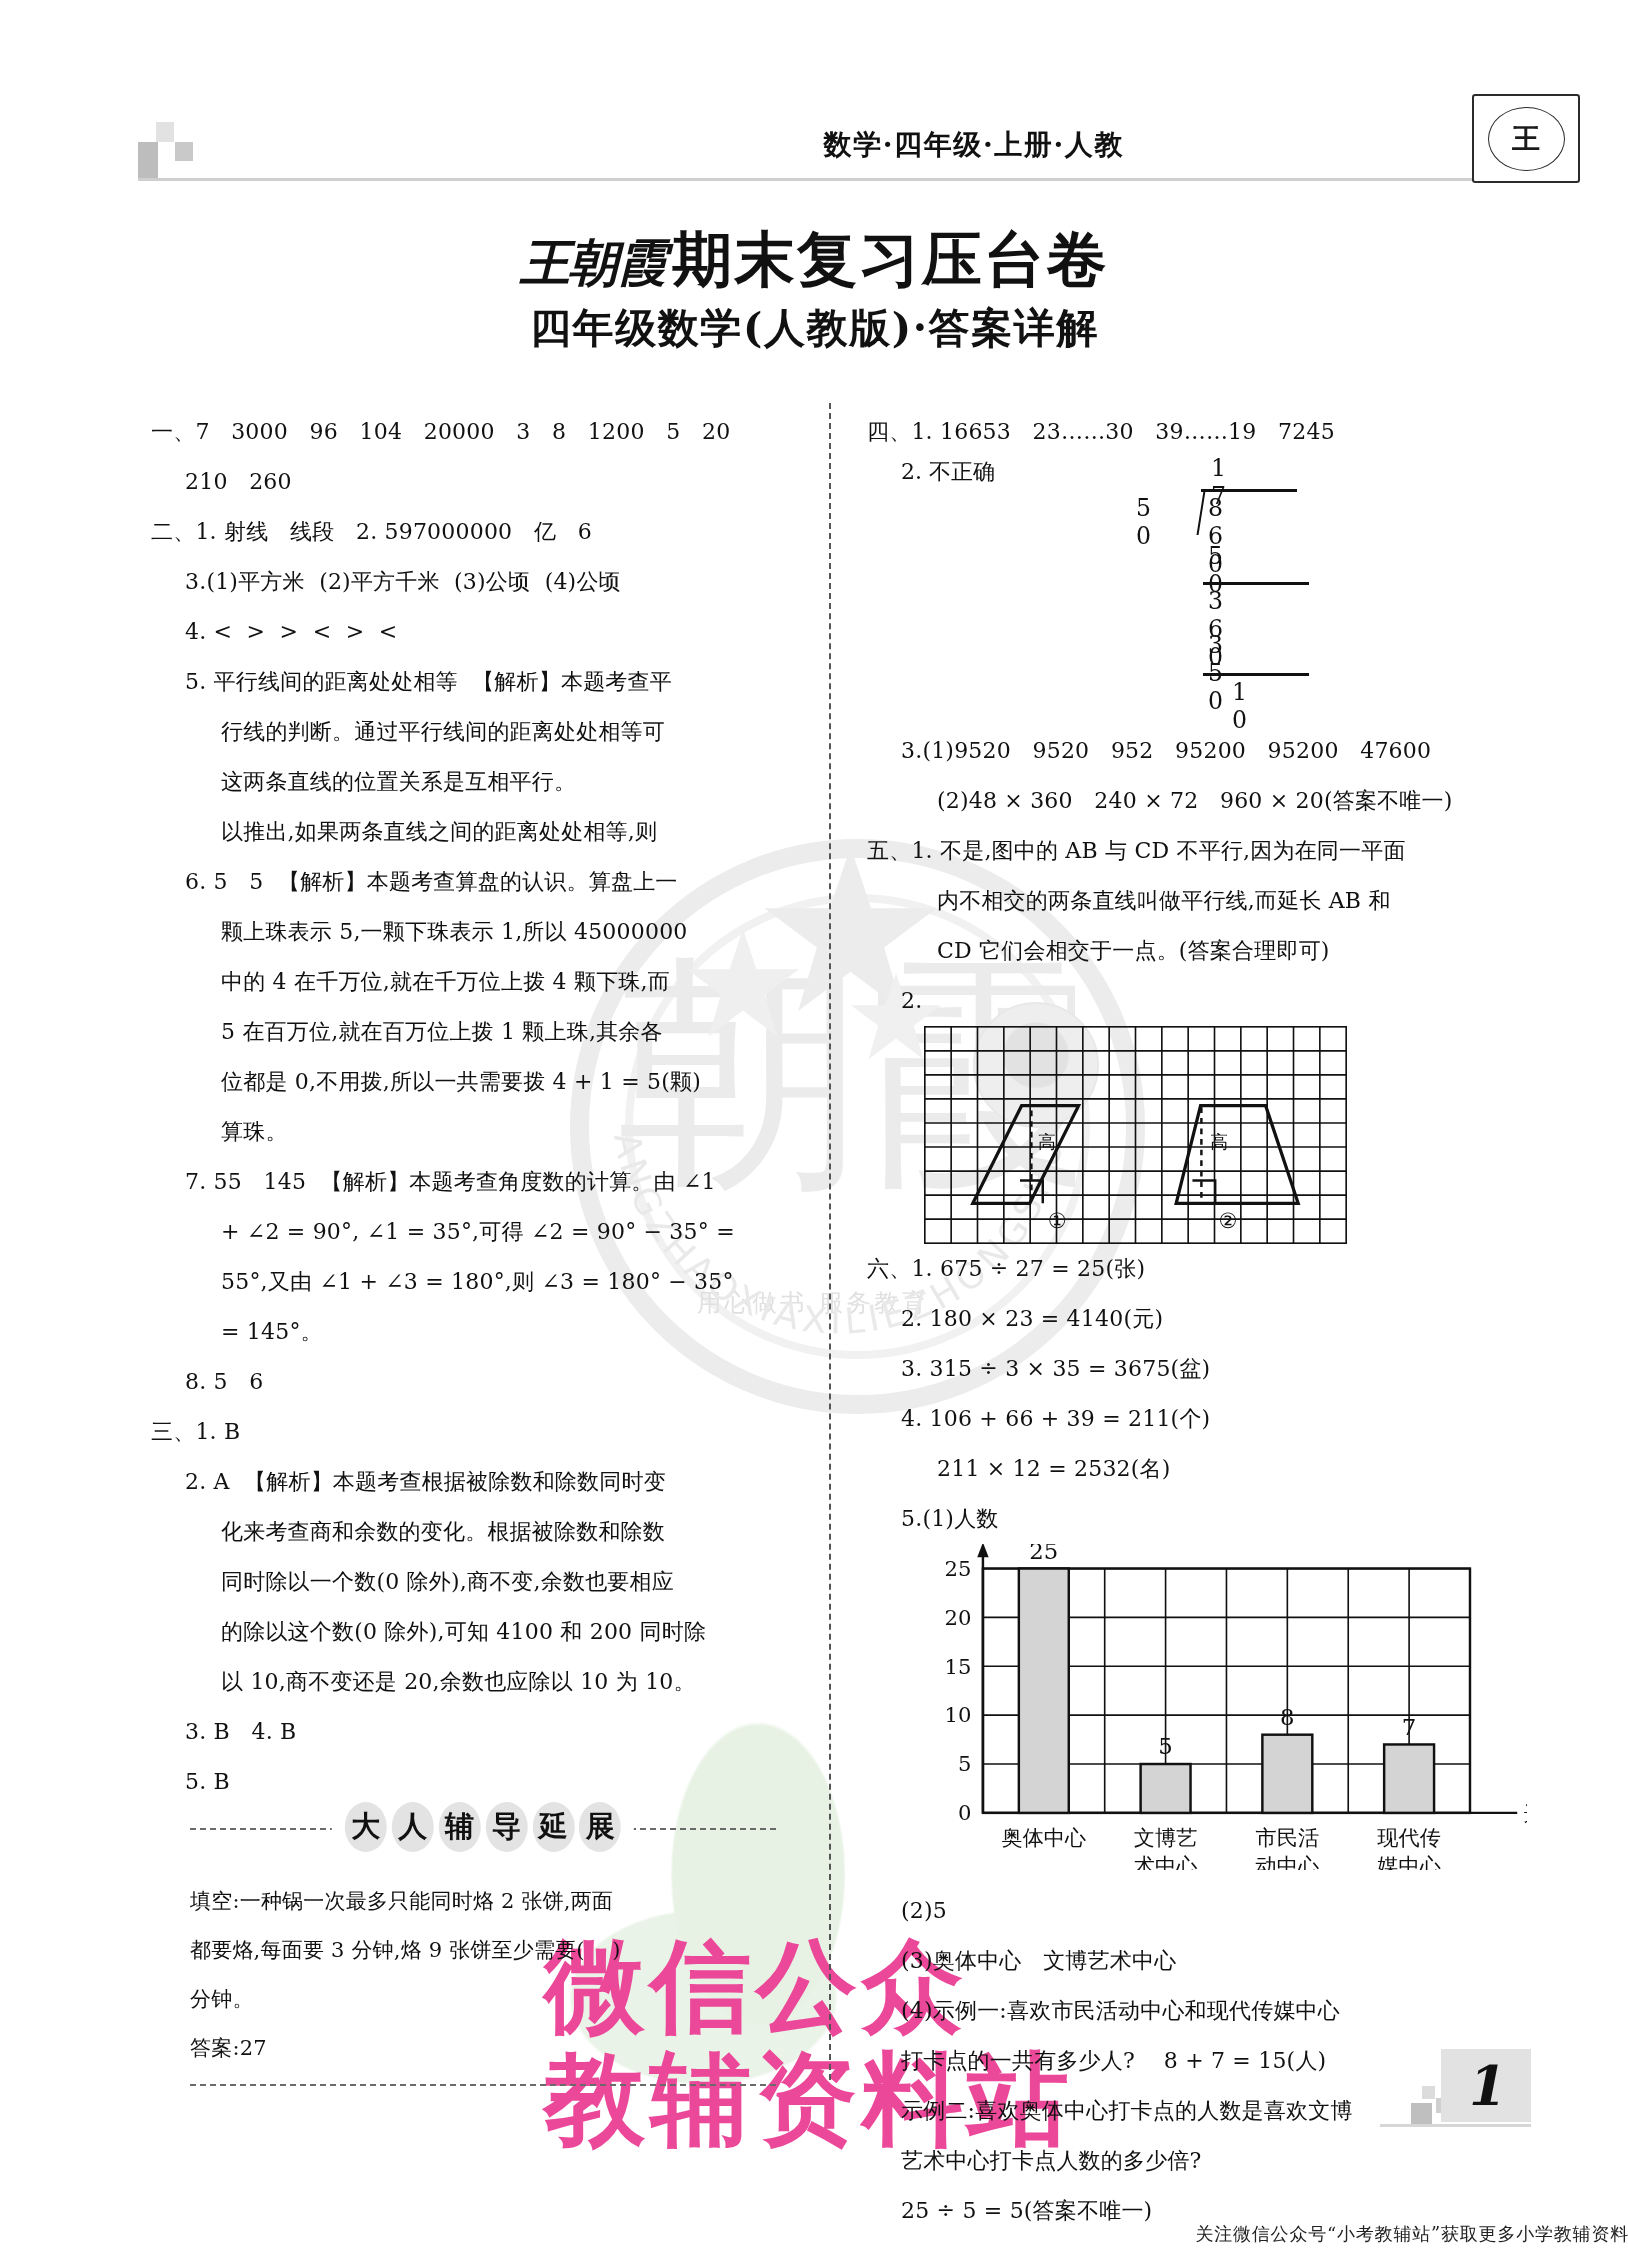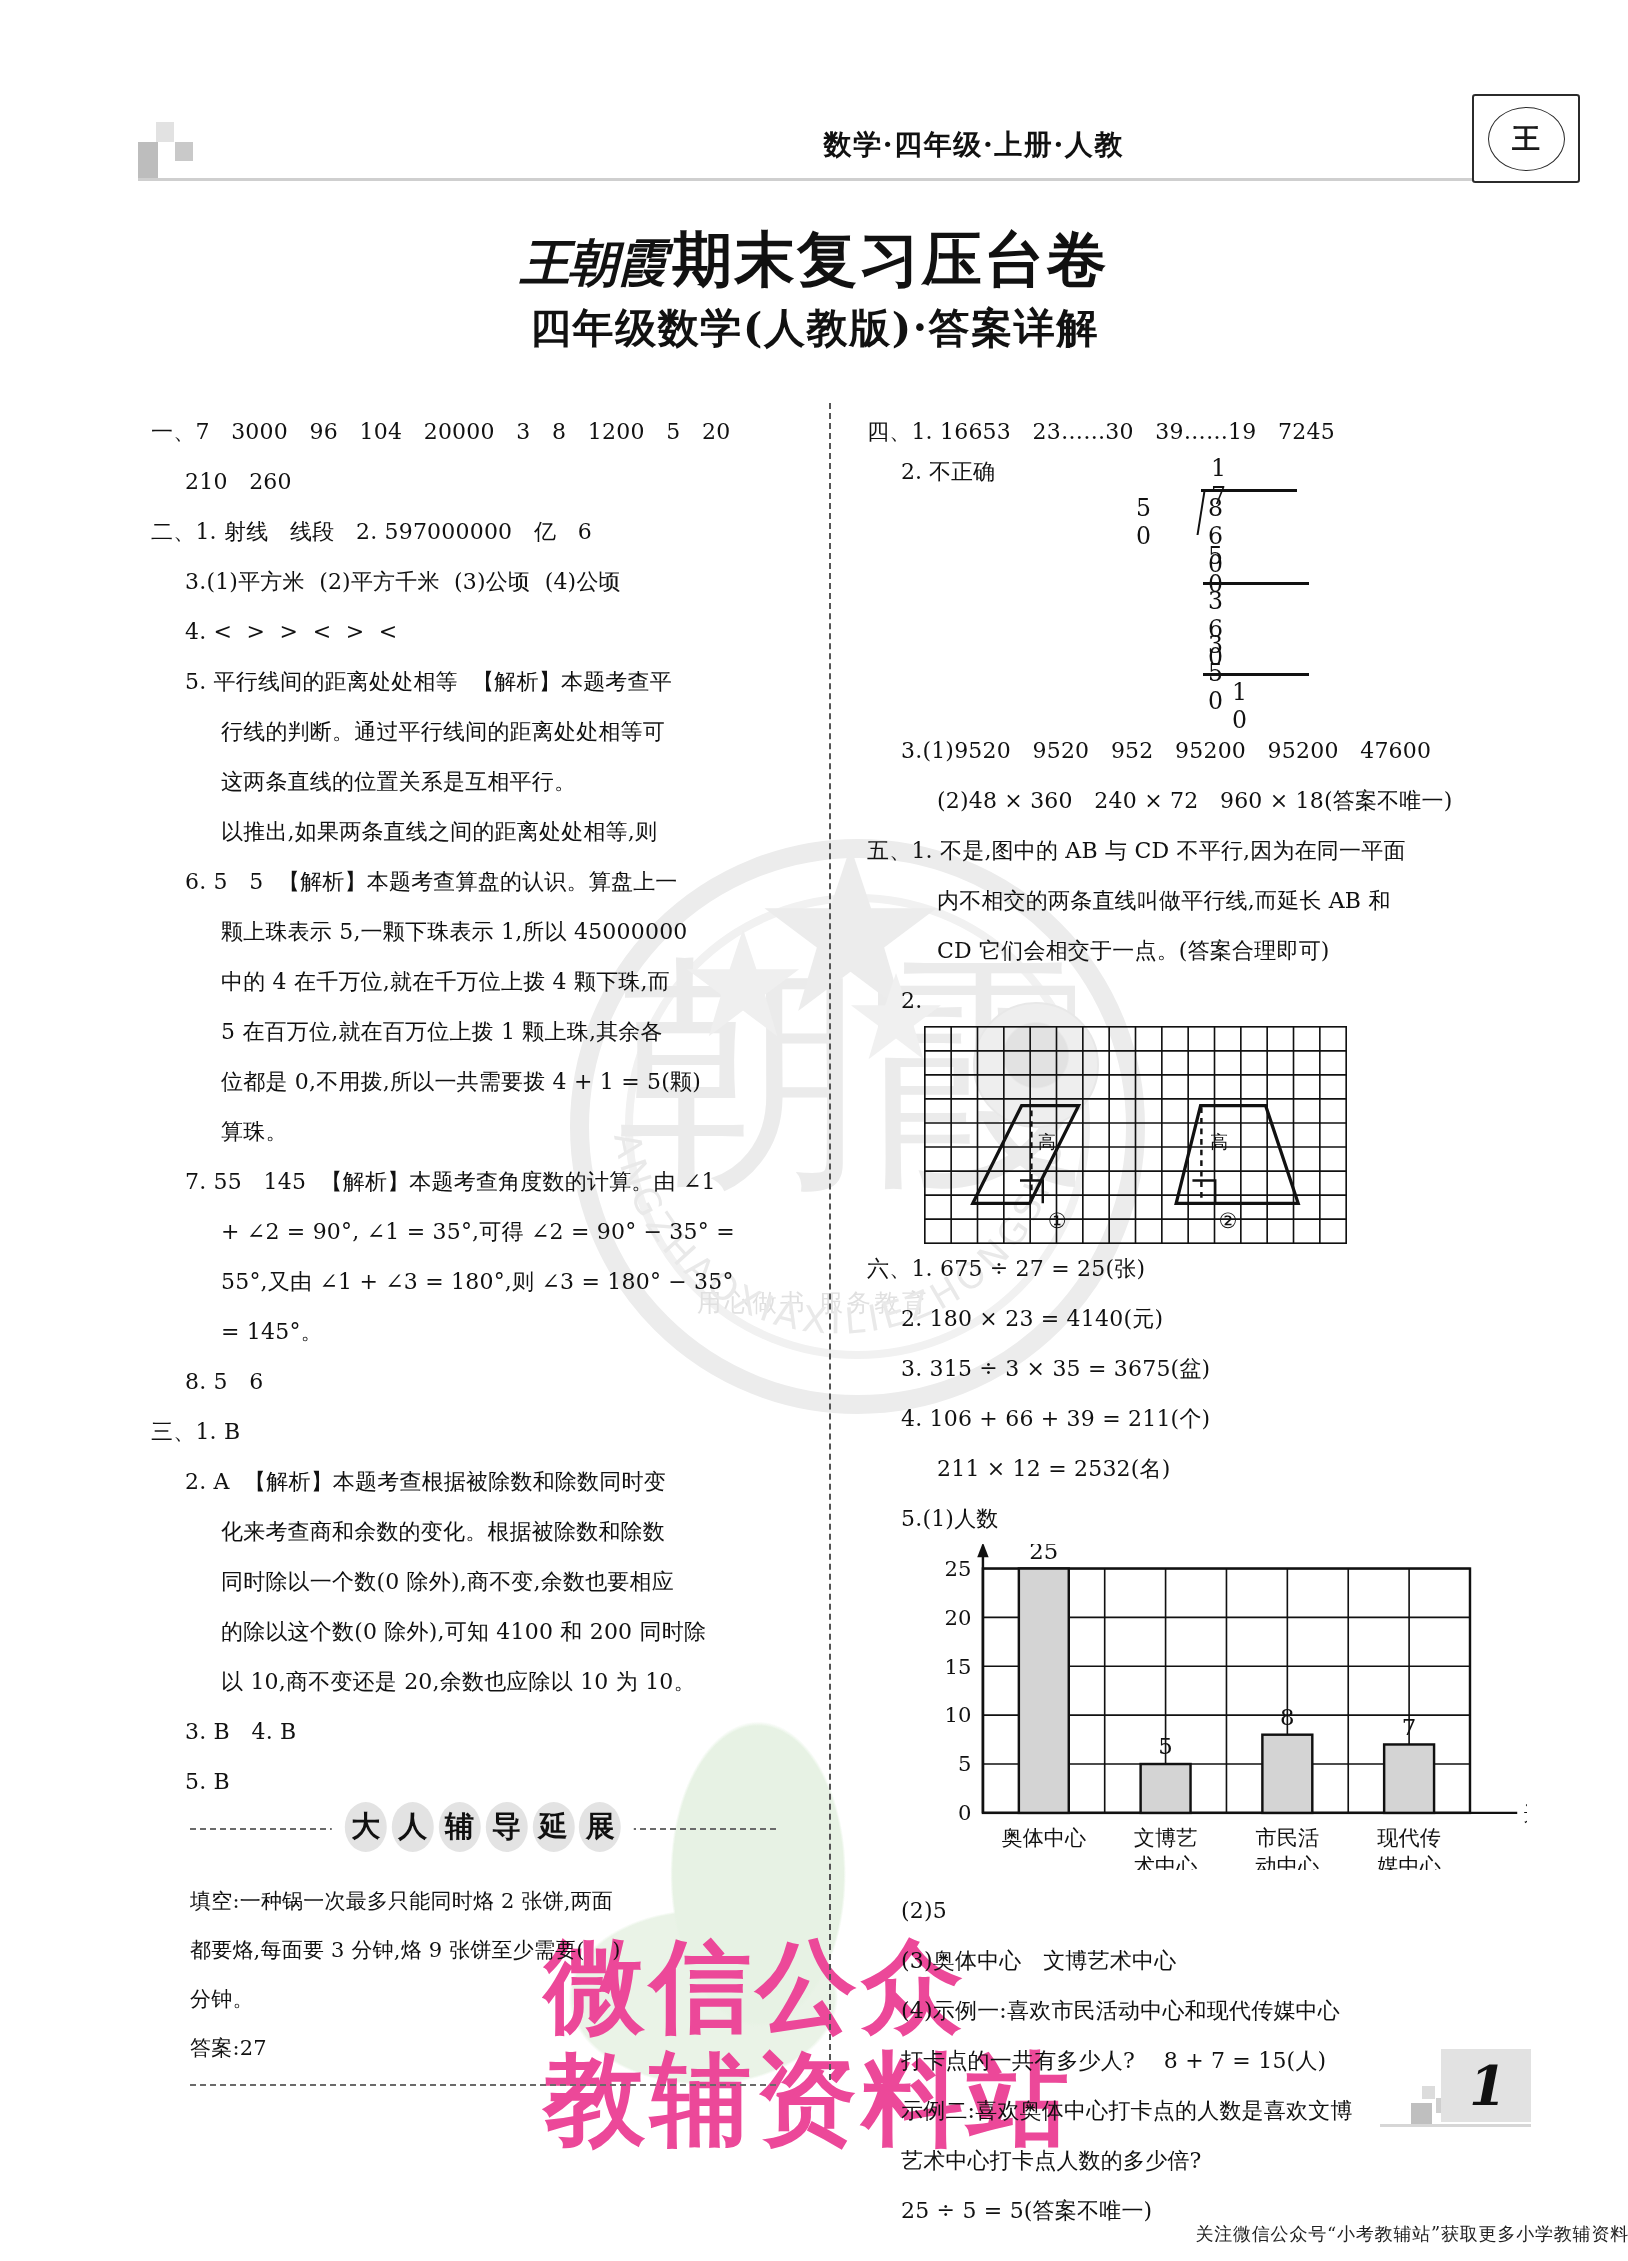--- a/index.html
+++ b/index.html
@@ -299,21 +299,21 @@
         <span class="r1"></span>
         <span class="s2">3 6 0</span>
         <span class="s3">3 5 0</span>
         <span class="r2"></span>
         <span class="s4">1 0</span>
       </div>
     </div>
 
     <div id="right-mid">
         <div class="ln ind1">3.(1)9520   9520   952   95200   95200   47600</div>
-        <div class="ln ind2">(2)48 × 360   240 × 72   960 × 18(答案不唯一)</div>
+        <div class="ln ind2">(2)48 × 360   240 × 72   960 × 20(答案不唯一)</div>
         <div class="ln">五、1. 不是,图中的 AB 与 CD 不平行,因为在同一平面</div>
         <div class="ln ind2">内不相交的两条直线叫做平行线,而延长 AB 和</div>
         <div class="ln ind2">CD 它们会相交于一点。(答案合理即可)</div>
         <div class="ln ind1">2.</div>
       </div>
 
     <div class="gridfig">
       <svg width="423" height="218" viewBox="0 0 520 268">
         <g stroke="#111" stroke-width="2" fill="none">
           <rect x="1" y="1" width="518" height="266"></rect>

